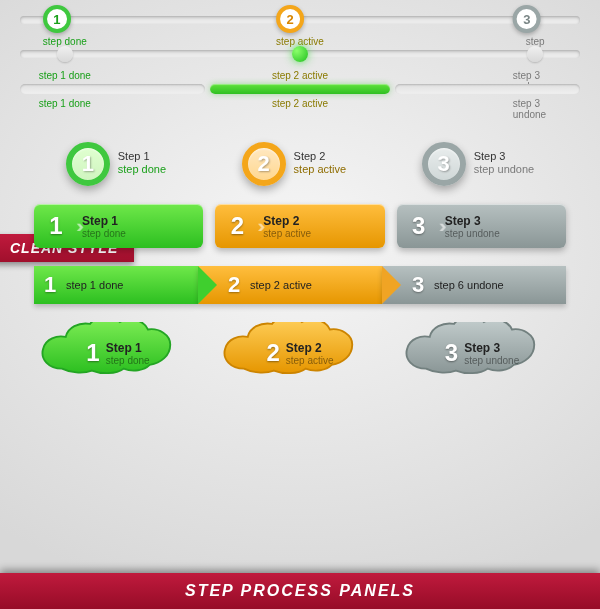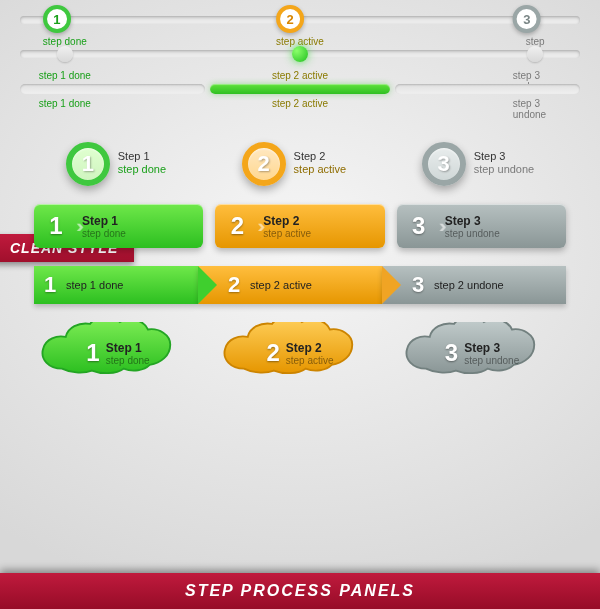--- a/index.html
+++ b/index.html
@@ -174,21 +174,21 @@
     <div class="rseg g">
       <div class="num">1</div>
       <div class="lbl">step 1 done</div>
     </div>
     <div class="rseg o">
       <div class="num">2</div>
       <div class="lbl">step 2 active</div>
     </div>
     <div class="rseg n">
       <div class="num">3</div>
-      <div class="lbl">step 2 undone</div>
+      <div class="lbl">step 6 undone</div>
     </div>
   </div>
 
   <div class="clouds">
     <div class="cloud">
       <svg class="cloud-shape" viewBox="0 0 180 70">
           <path d="M30 50c-14 0-24-10-20-22 3-10 14-14 24-12 2-10 14-16 26-14 6-8 22-10 32-2 10-6 26-2 30 8 12-2 24 6 24 16 0 12-10 20-22 22-6 6-18 8-28 4-8 6-24 6-34 2-10 4-24 2-32-2z" fill="url(#cg1)" stroke="#23a523" stroke-width="2"></path>
           <defs>
             <linearGradient id="cg1" x1="0" y1="0" x2="0" y2="1">
               <stop offset="0" stop-color="#7fee56"></stop>

